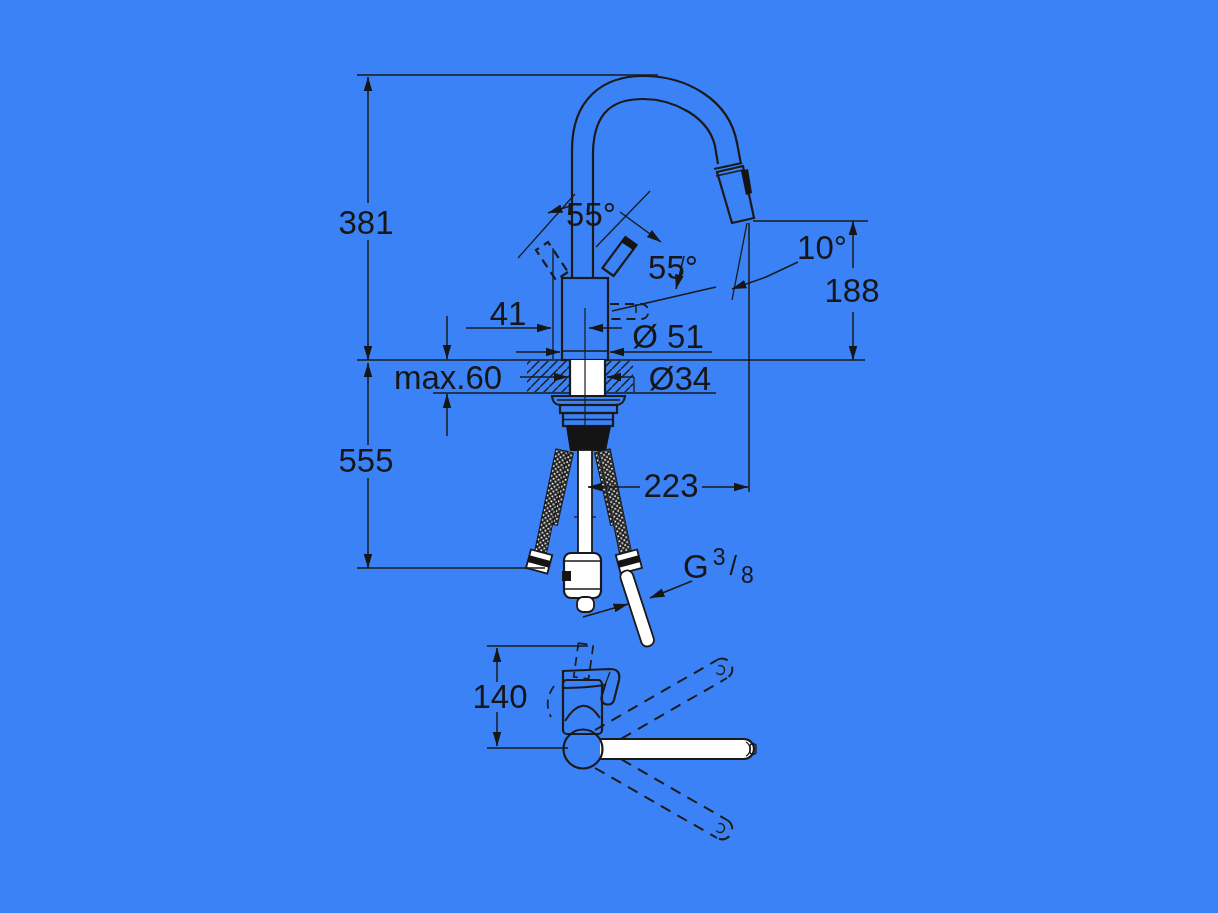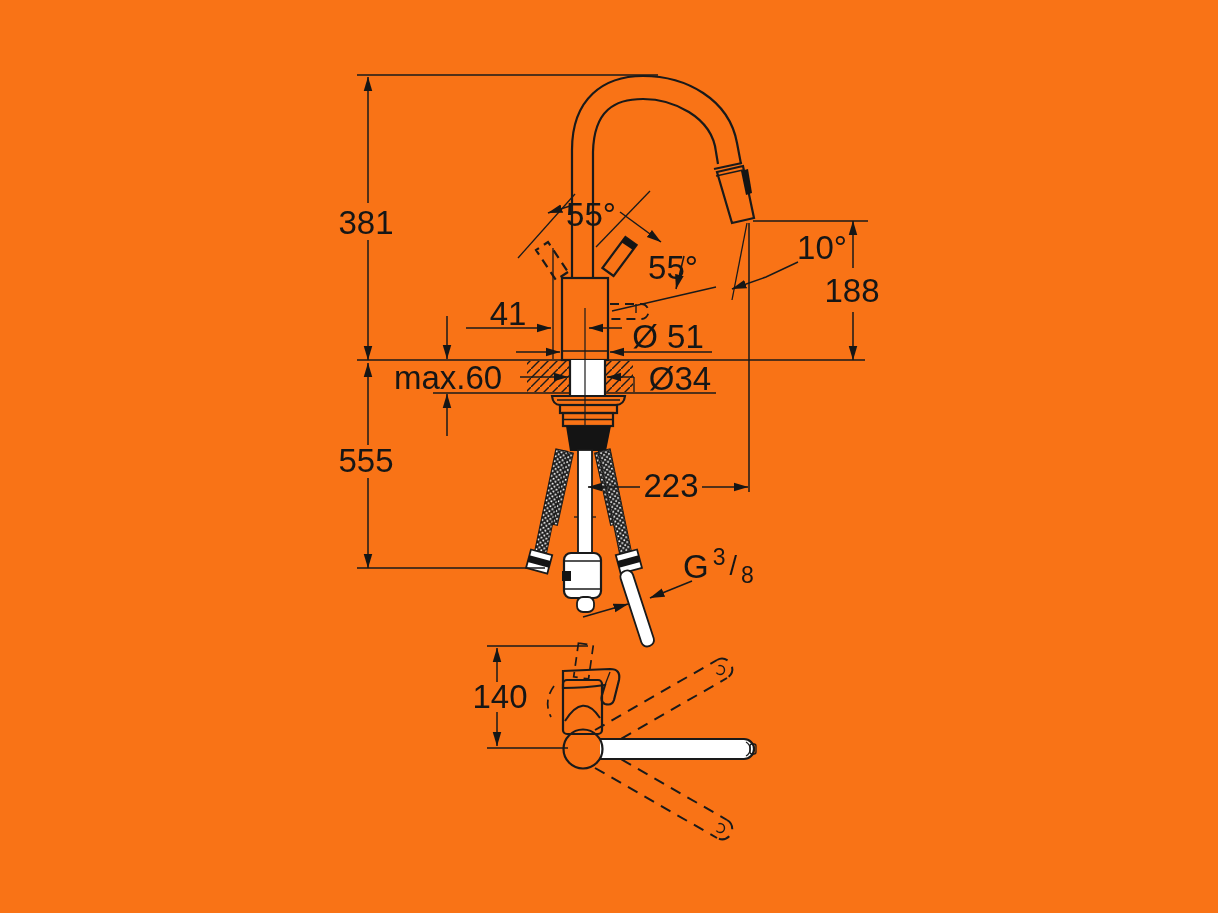--- a/index.html
+++ b/index.html
@@ -1,16 +1,16 @@
 <!DOCTYPE html>
 <html><head>
 <meta charset="utf-8">
 <style>
   html,body{margin:0;padding:0;background:#ffffff;}
-  .stage{position:relative;width:1218px;height:913px;background:#f97316;overflow:hidden;}
+  .stage{position:relative;width:1218px;height:913px;background:#3b82f6;overflow:hidden;}
   svg{position:absolute;inset:0;}
   .dim{font-family:"Liberation Sans",sans-serif;font-size:33px;fill:#161616;}
   .dim-small{font-family:"Liberation Sans",sans-serif;font-size:23px;fill:#161616;}
   .dim-mid{font-family:"Liberation Sans",sans-serif;font-size:27px;fill:#161616;}
   .ln{stroke:#1a1a1a;fill:none;}
   .obj{stroke-width:2.2;}
   .thin{stroke-width:1.3;}
   .dimln{stroke-width:1.5;}
   .dashed{stroke-dasharray:9 6;}
 </style>

